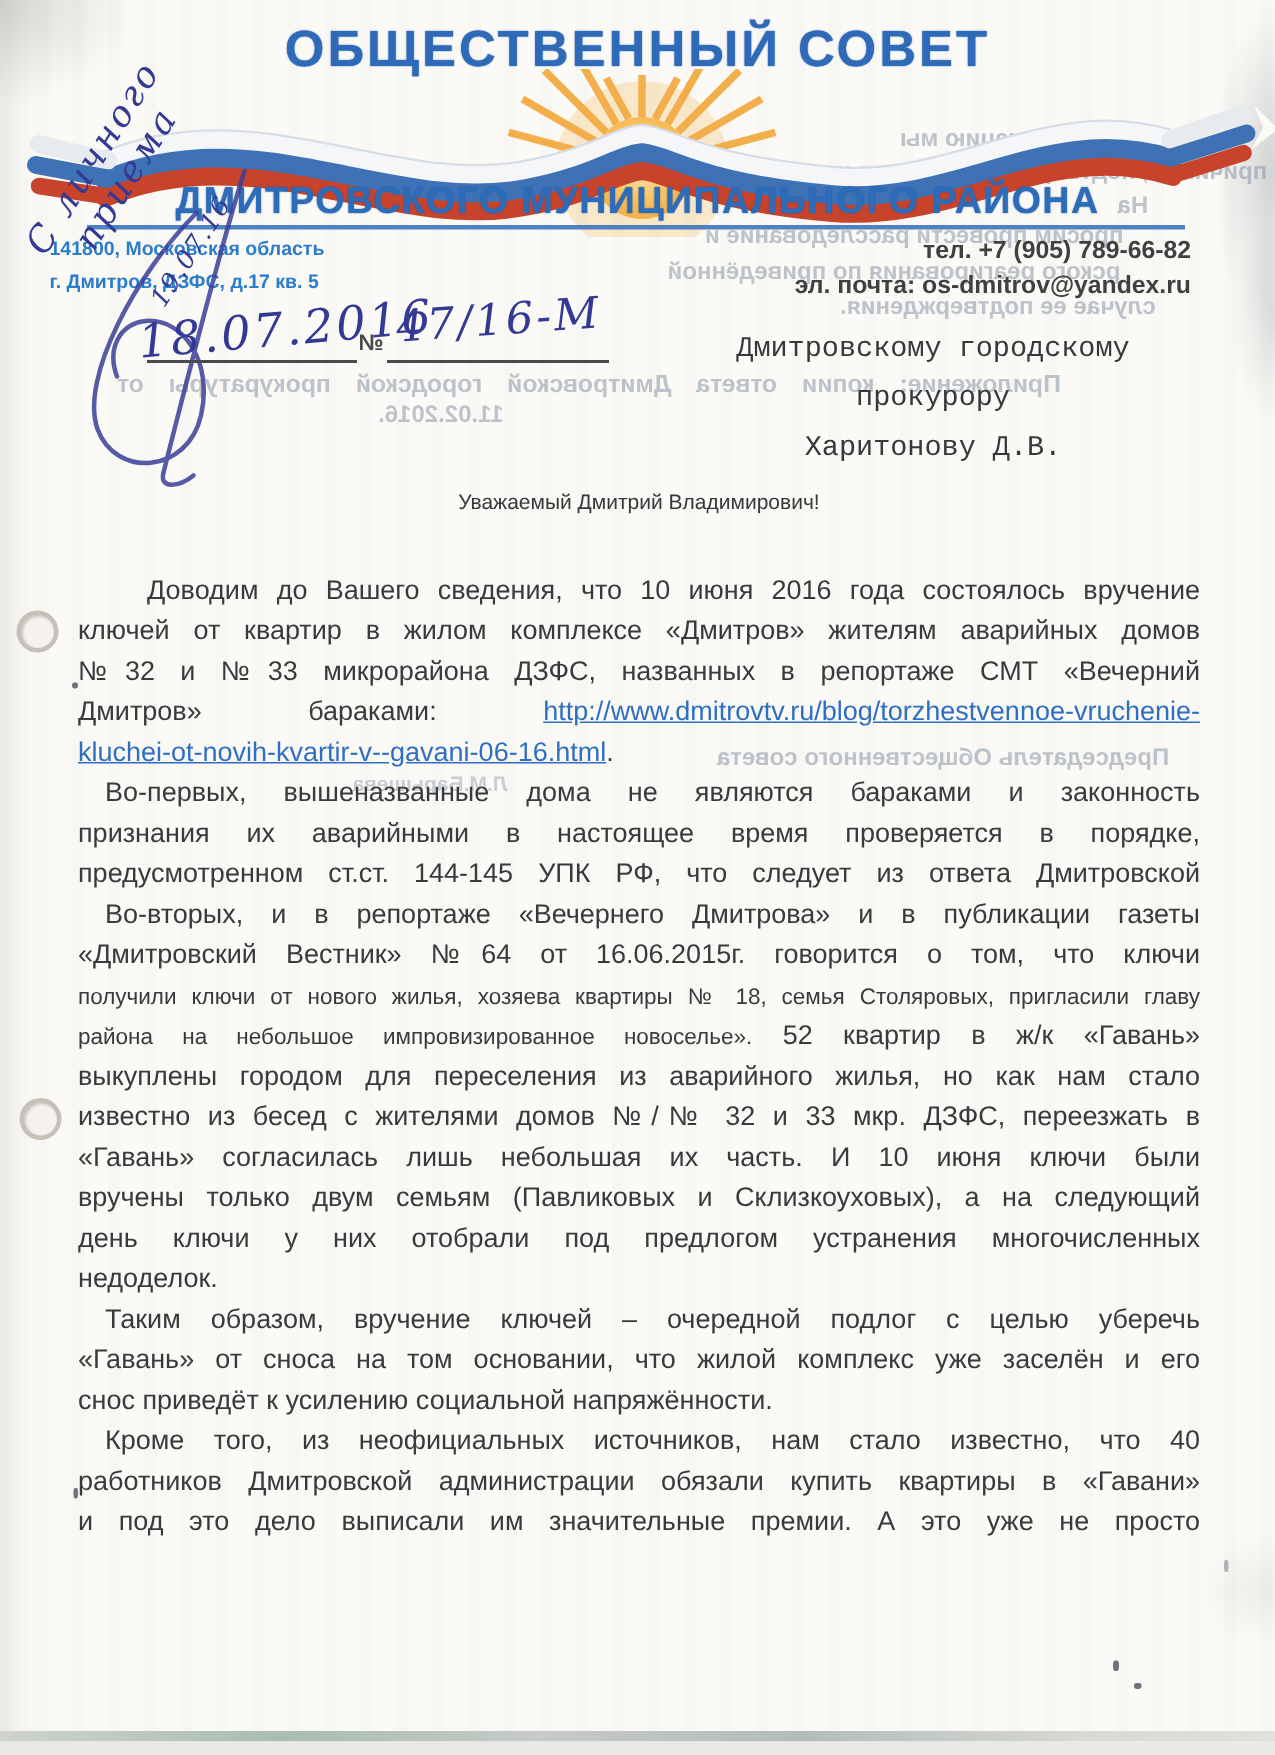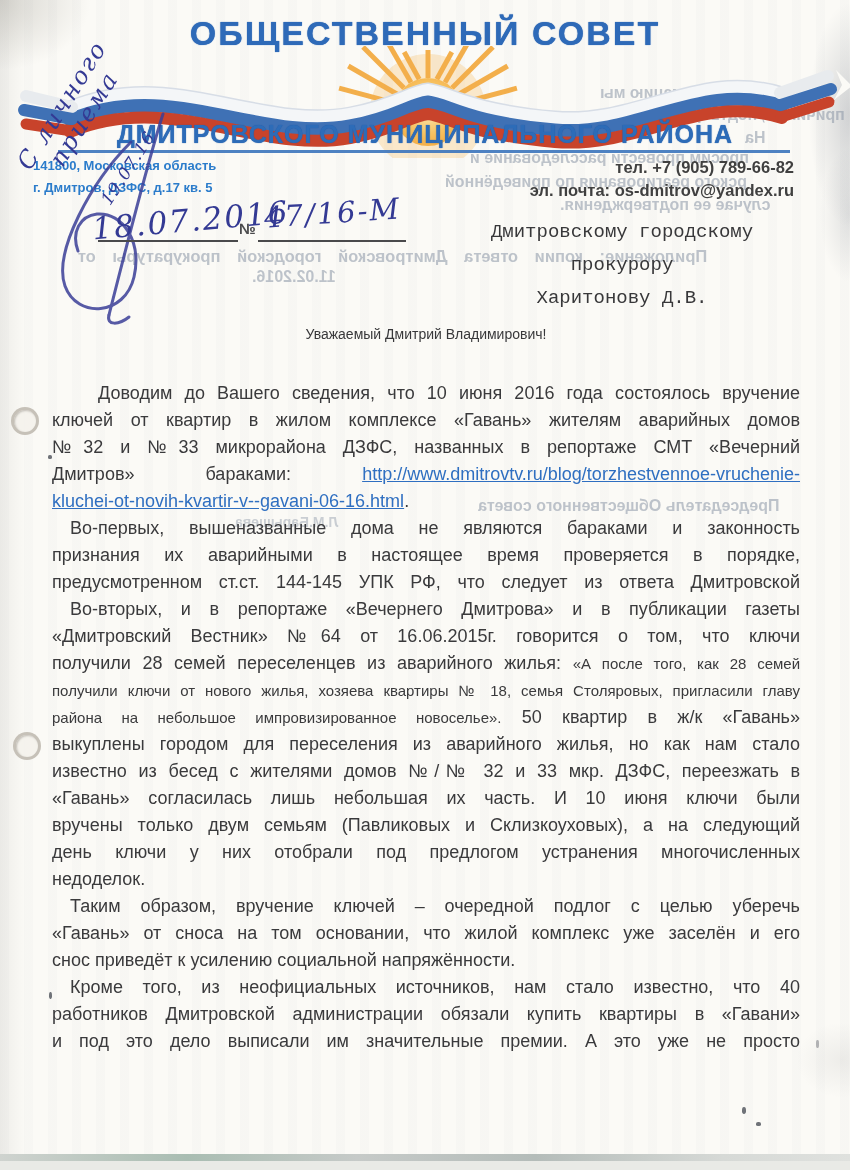--- a/index.html
+++ b/index.html
@@ -162,32 +162,31 @@
 
   <div class="addressee">
     <div>Дмитровскому городскому прокурору</div>
     <div>Харитонову Д.В.</div>
   </div>
 
   <div class="salutation">Уважаемый Дмитрий Владимирович!</div>
 
   <div class="body-block">
       <div class="line" style="text-indent: 46px;"><span class="normaltxt">Доводим до Вашего сведения, что 10 июня 2016 года состоялось вручение</span></div>
-      <div class="line"><span class="normaltxt">ключей от квартир в жилом комплексе «Гавань» жителям аварийных домов</span></div>
+      <div class="line"><span class="normaltxt">ключей от квартир в жилом комплексе «Дмитров» жителям аварийных домов</span></div>
       <div class="line"><span class="normaltxt">№32 и №33 микрорайона ДЗФС, названных в репортаже СМТ «Вечерний</span></div>
       <div class="line"><span class="normaltxt">Дмитров» бараками: </span><a class="lnk">http://www.dmitrovtv.ru/blog/torzhestvennoe-vruchenie-</a></div>
       <div class="line endline"><a class="lnk">kluchei-ot-novih-kvartir-v--gavani-06-16.html</a><span class="normaltxt">.</span></div>
       <div class="line" style="text-indent: 18px;"><span class="normaltxt">Во-первых, вышеназванные дома не являются бараками и законность</span></div>
       <div class="line"><span class="normaltxt">признания их аварийными в настоящее время проверяется в порядке,</span></div>
       <div class="line"><span class="normaltxt">предусмотренном ст.ст. 144-145 УПК РФ, что следует из ответа Дмитровской</span></div>
       <div class="line" style="text-indent: 18px;"><span class="normaltxt">Во-вторых, и в репортаже «Вечернего Дмитрова» и в публикации газеты</span></div>
       <div class="line"><span class="normaltxt">«Дмитровский Вестник» №64 от 16.06.2015г. говорится о том, что ключи</span></div>
-      <div class="line"><span class="normaltxt">получили 28 семей переселенцев из аварийного жилья: </span><span class="smallq">«А после того, как 28 семей</span></div>
       <div class="line"><span class="smallq">получили ключи от нового жилья, хозяева квартиры № 18, семья Столяровых, пригласили главу</span></div>
-      <div class="line"><span class="smallq">района на небольшое импровизированное новоселье».</span><span class="normaltxt"> 50 квартир в ж/к «Гавань»</span></div>
+      <div class="line"><span class="smallq">района на небольшое импровизированное новоселье».</span><span class="normaltxt"> 52 квартир в ж/к «Гавань»</span></div>
       <div class="line"><span class="normaltxt">выкуплены городом для переселения из аварийного жилья, но как нам стало</span></div>
       <div class="line"><span class="normaltxt">известно из бесед с жителями домов №/№ 32 и 33 мкр. ДЗФС, переезжать в</span></div>
       <div class="line"><span class="normaltxt">«Гавань» согласилась лишь небольшая их часть. И 10 июня ключи были</span></div>
       <div class="line"><span class="normaltxt">вручены только двум семьям (Павликовых и Склизкоуховых), а на следующий</span></div>
       <div class="line"><span class="normaltxt">день ключи у них отобрали под предлогом устранения многочисленных</span></div>
       <div class="line endline"><span class="normaltxt">недоделок.</span></div>
       <div class="line" style="text-indent: 18px;"><span class="normaltxt">Таким образом, вручение ключей – очередной подлог с целью уберечь</span></div>
       <div class="line"><span class="normaltxt">«Гавань» от сноса на том основании, что жилой комплекс уже заселён и его</span></div>
       <div class="line endline"><span class="normaltxt">снос приведёт к усилению социальной напряжённости.</span></div>
       <div class="line" style="text-indent: 18px;"><span class="normaltxt">Кроме того, из неофициальных источников, нам стало известно, что 40</span></div>

